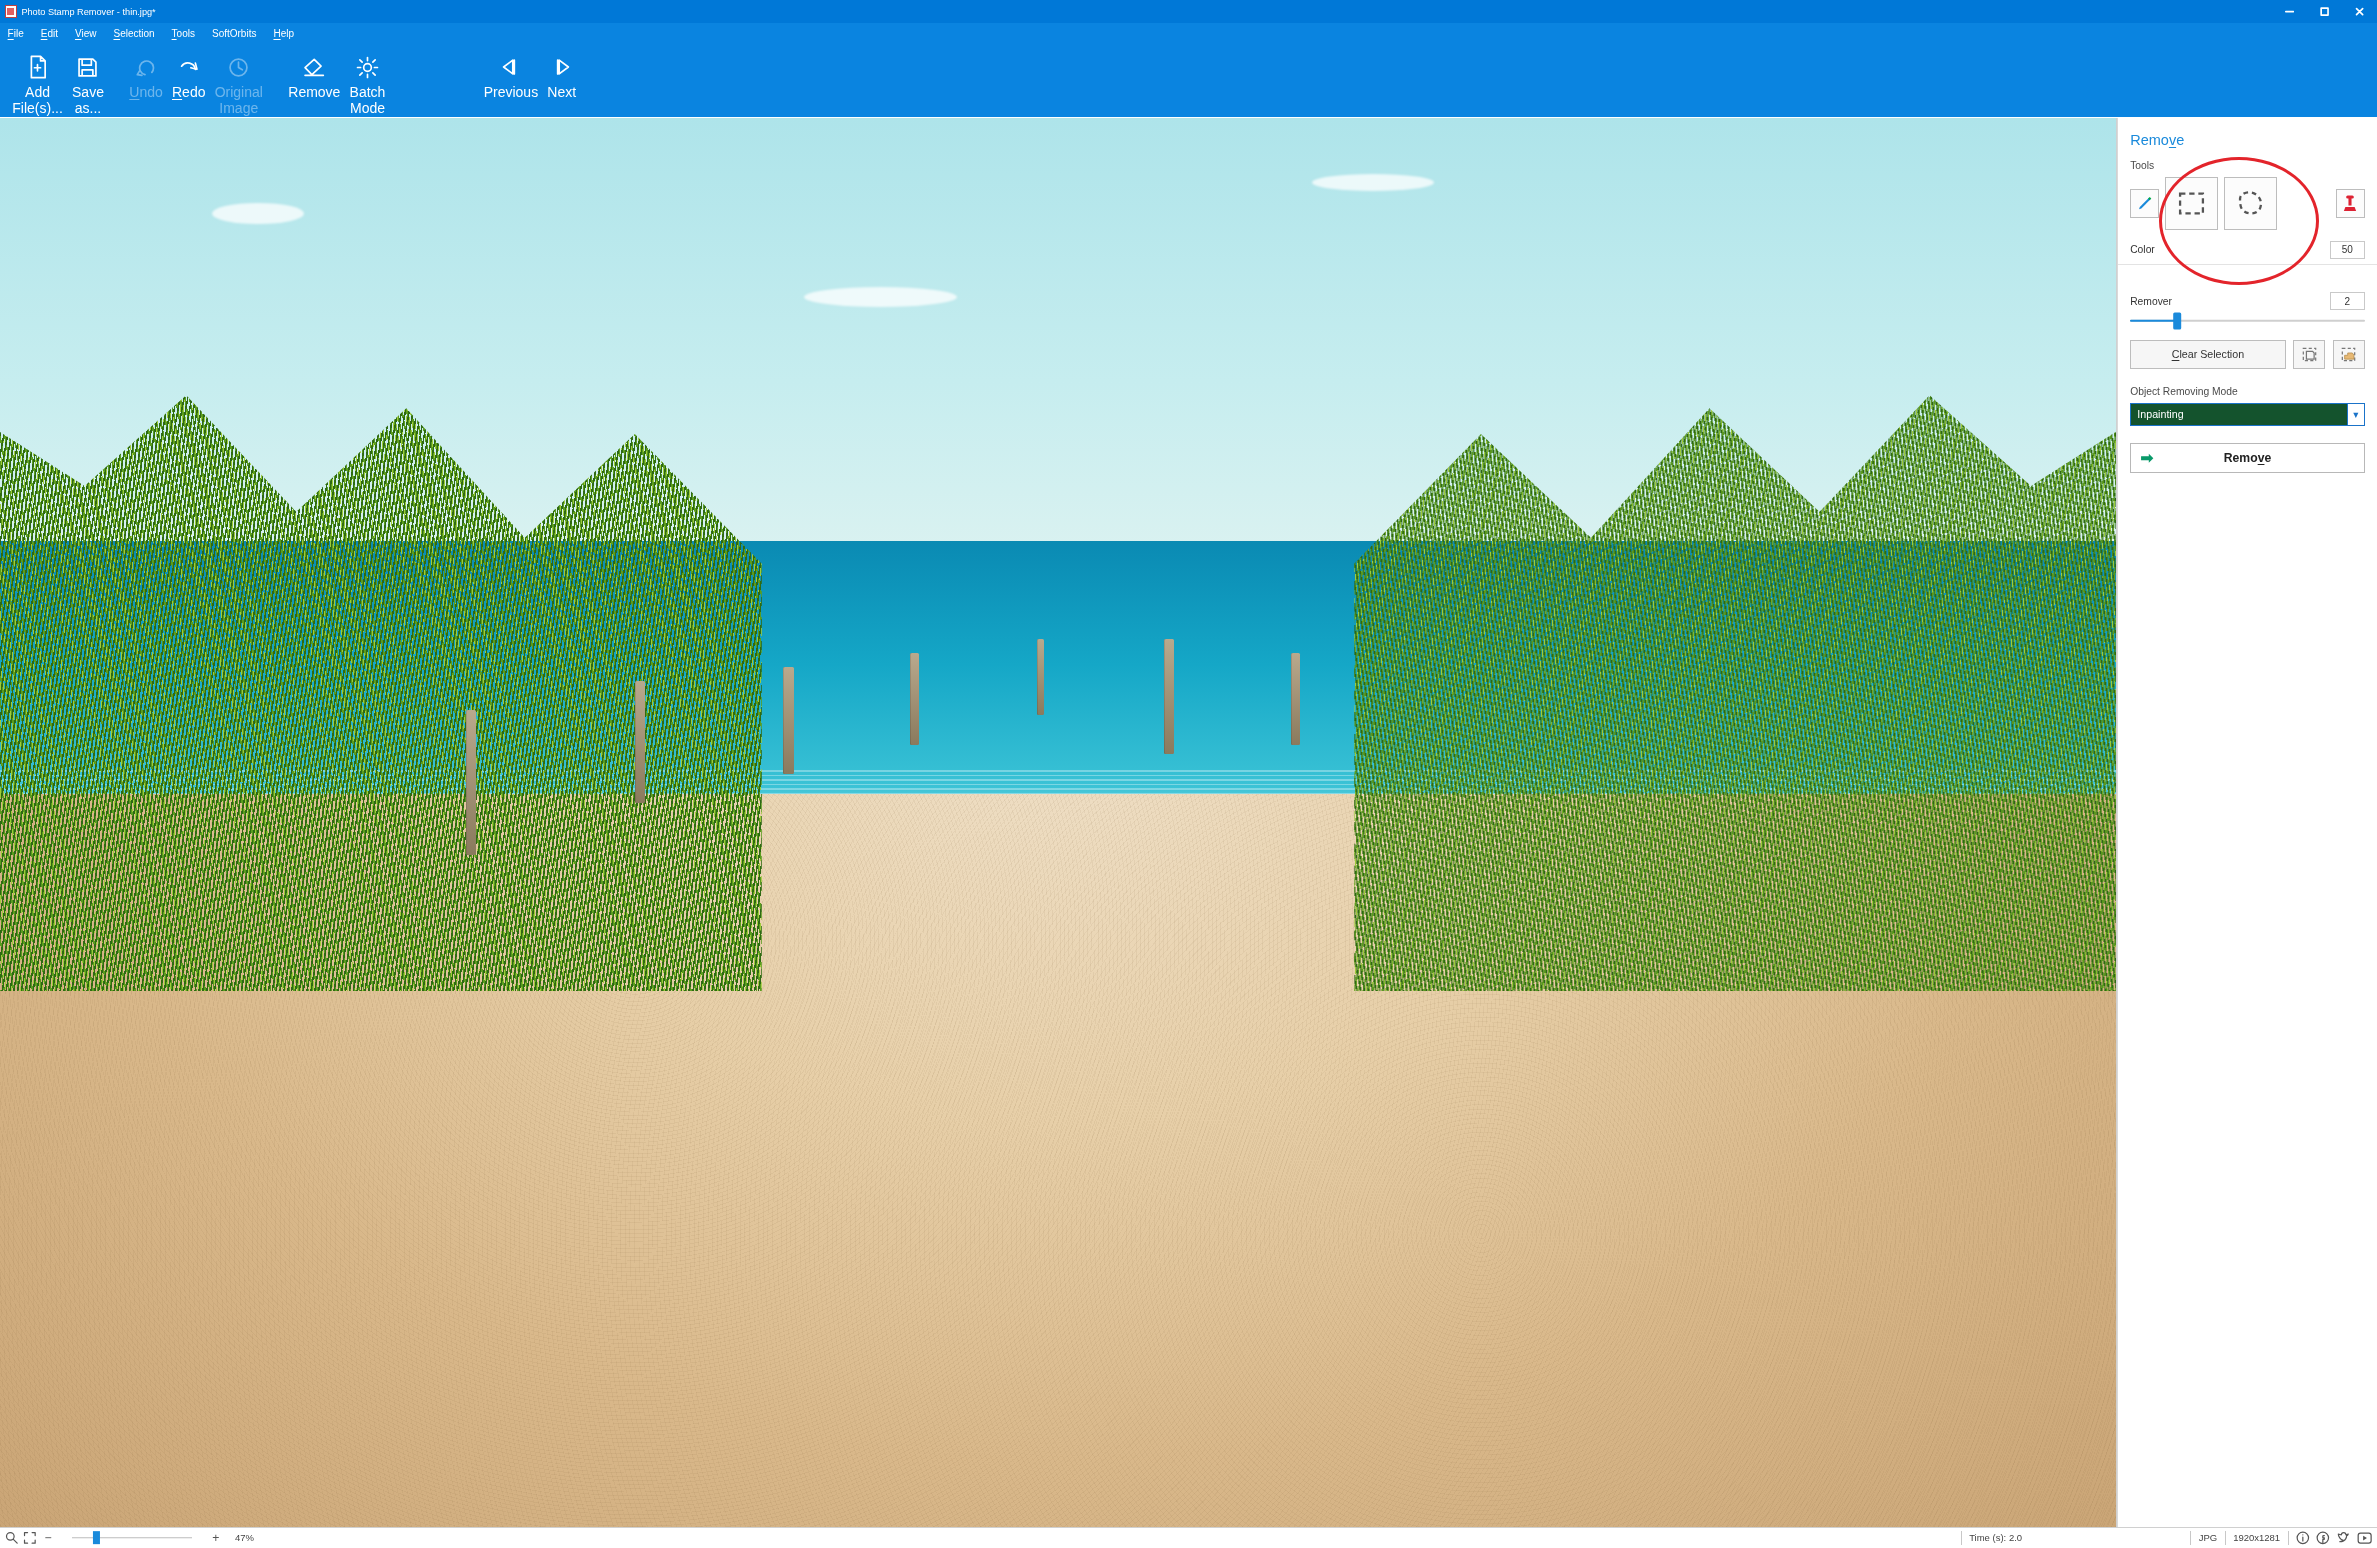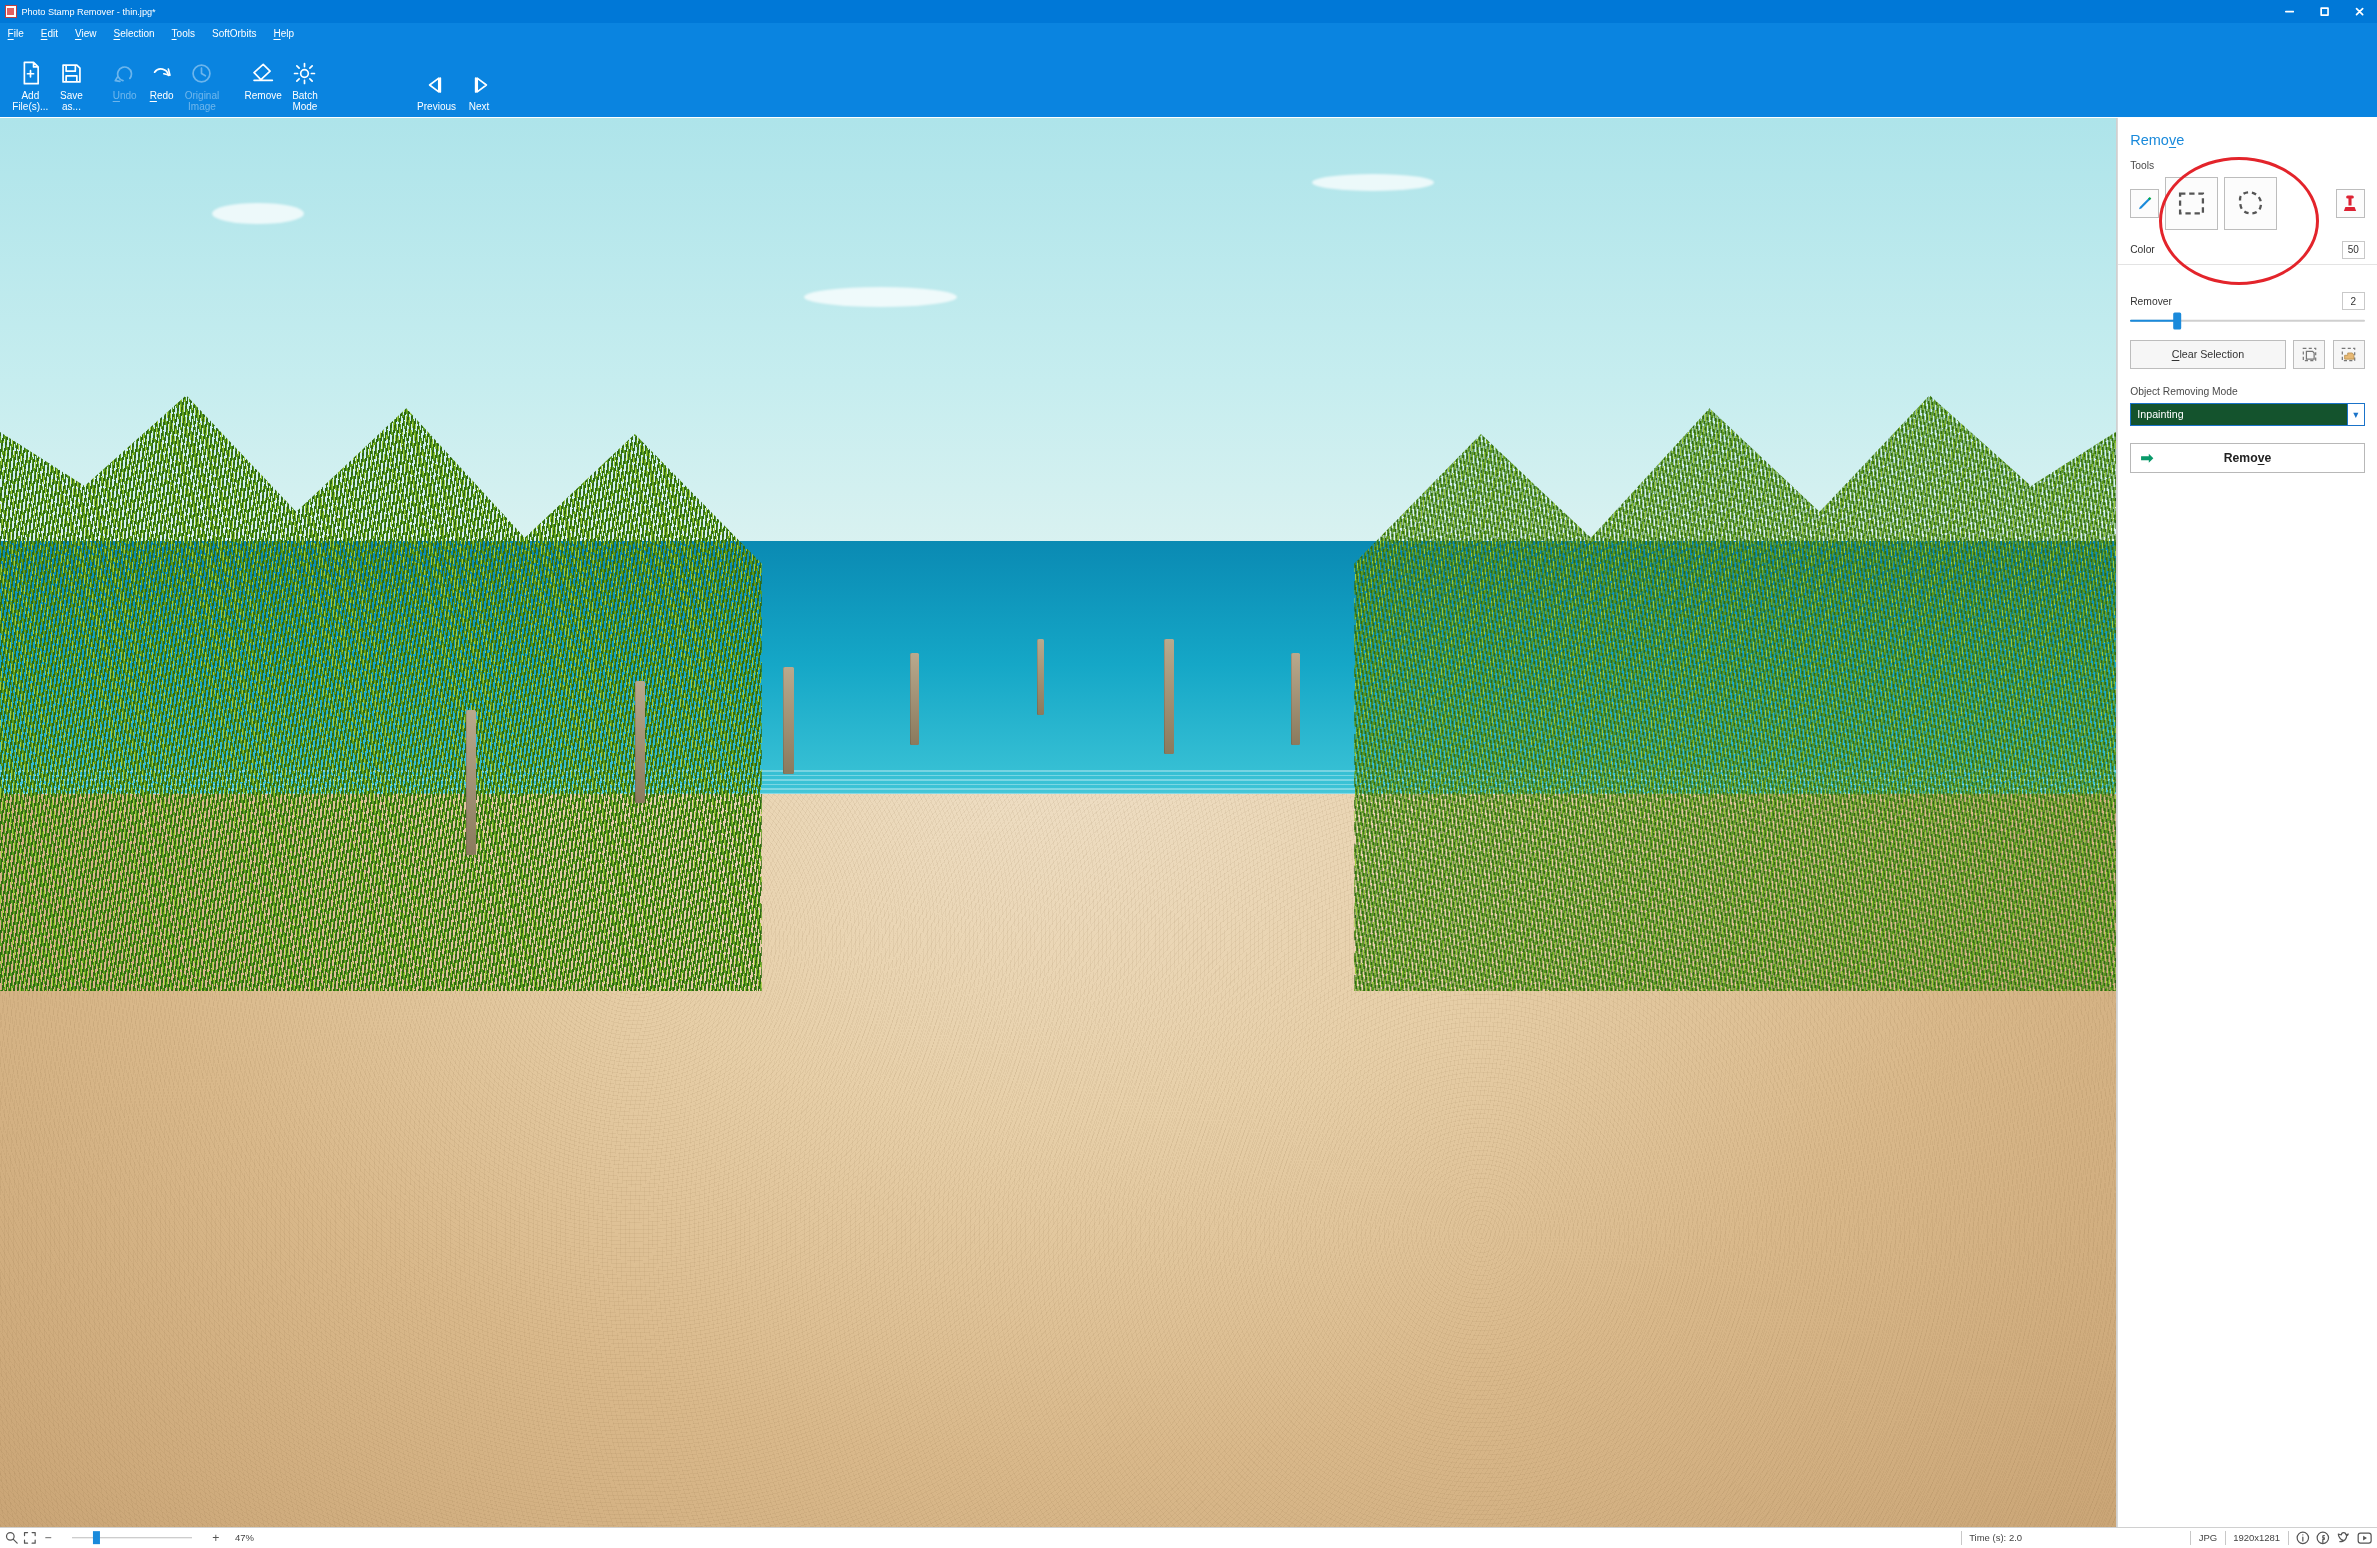--- a/index.html
+++ b/index.html
@@ -43,24 +43,24 @@
     font-size:10px;
   }
   .menubar .menu-item { cursor:default; }
   .menubar .menu-item .ul { text-decoration: underline; }
 
   
   .toolbar {
     height: 73px;
     background:#0a84e0;
     display:flex;
-    align-items:flex-end;
+    align-items:flex-start;
     padding: 4.6px 3.1px 3.1px 3.1px;
     color:#fff;
-    font-size:10px;
+    font-size:14px;
     gap:0;
   }
   .tool-group { display:flex; align-items:stretch; padding:0 4.6px; }
   .tool-sep { width:0.8px; background: rgba(255,255,255,.35); margin: 4.6px 3.1px; }
   .tool-btn {
     display:flex; flex-direction:column; align-items:center; justify-content:flex-start;
     padding: 3.1px 4.6px 1.5px 4.6px; min-width:37px;
     border-radius:1.5px;
   }
   .tool-btn .icon-slot { height:30.5px; display:flex; align-items:center; justify-content:center; }
@@ -164,21 +164,21 @@
   }
   .tool-sq.last { margin-left:auto; }
   .highlight-ellipse {
     position:absolute;
     border:3.8px solid #e3242b; border-radius:50%;
     pointer-events:none;
   }
   .row { display:flex; align-items:center; gap:7.6px; margin: 4.6px 0 3.1px 0; }
   .row .grow { flex:1 1 auto; }
   .num-input {
-    width:23px; height:18.3px; border:0.8px solid #c9c9c9; background:#fff;
+    width:35px; height:18.3px; border:0.8px solid #c9c9c9; background:#fff;
     text-align:center; font-size:10px; color:#333;
   }
   .slider {
     position:relative; height:15.3px; margin:1.5px 0 10.7px 0;
   }
   .slider .track {
     position:absolute; left:0; right:0; top:50%; height:2.3px; transform:translateY(-50%);
     background:#cfcfcf; border-radius:1.5px;
   }
   .slider .track.filled { background:#1a8adb; right:auto; }

